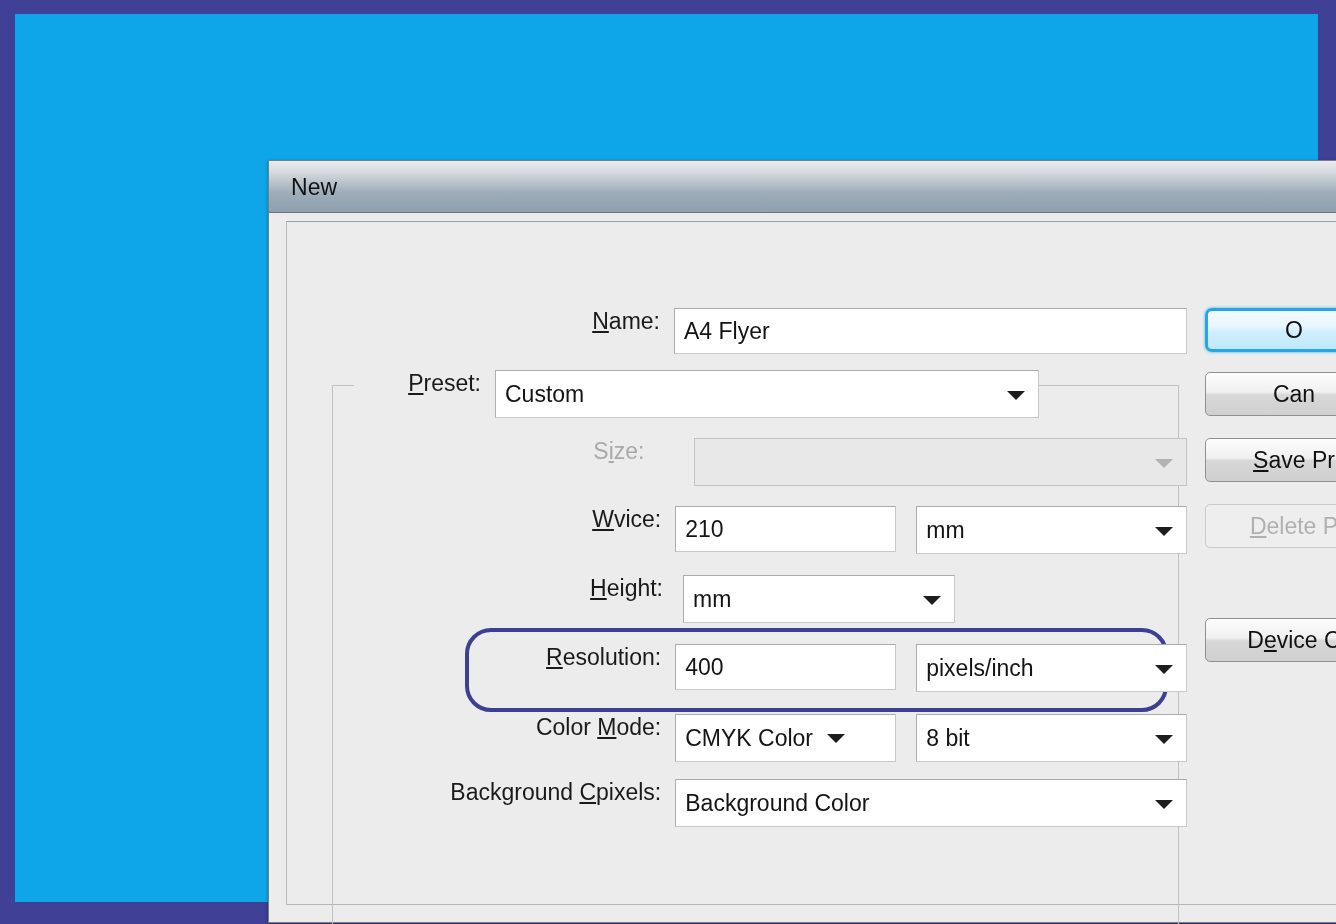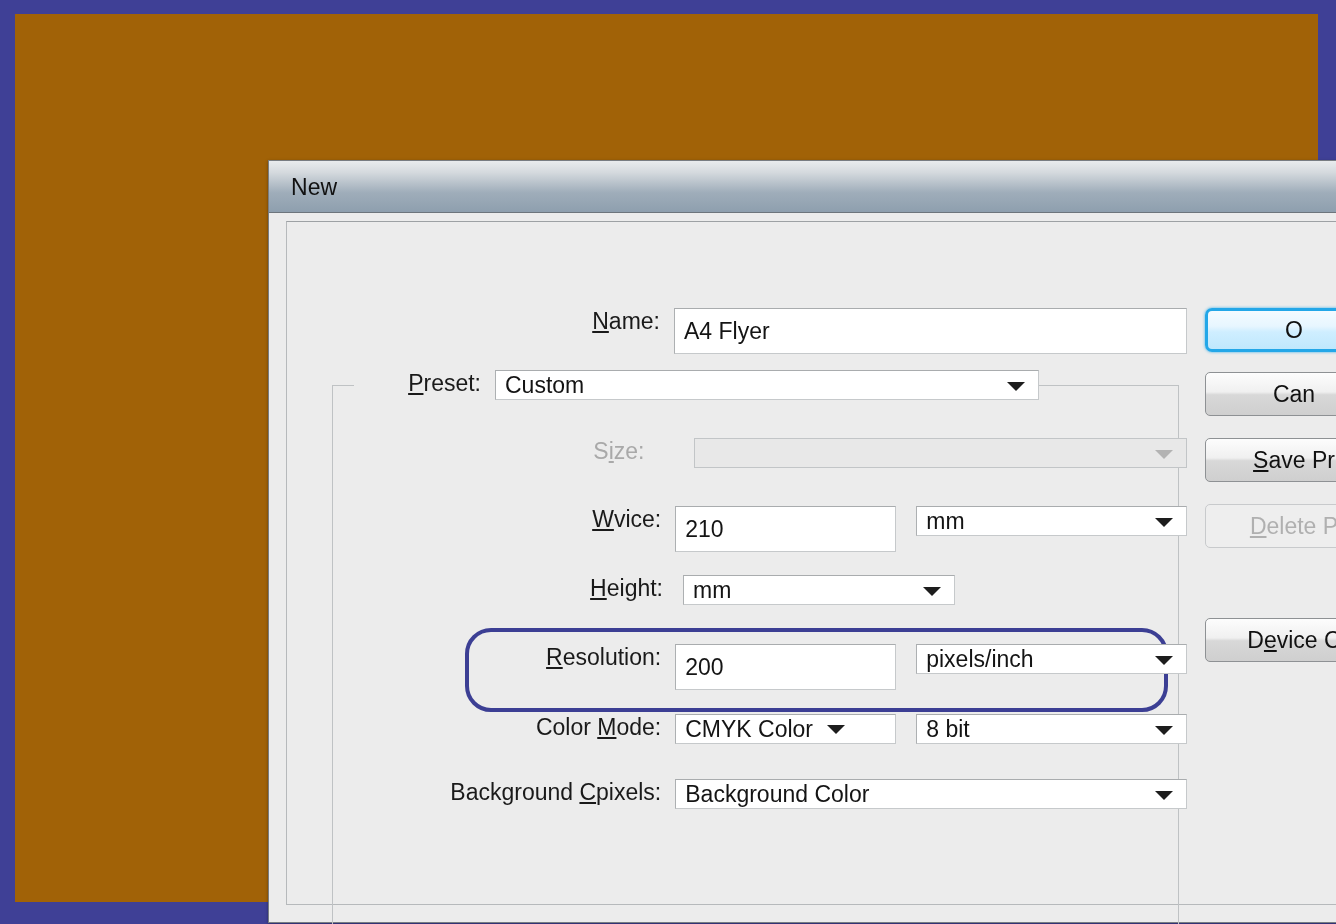--- a/index.html
+++ b/index.html
@@ -15,21 +15,21 @@
   #frame {
     position: absolute; left: 0; top: 0;
     width: 1336px; height: 924px;
     background: #3f4096;
   }
   
   #desktop {
     position: absolute;
     left: 15px; top: 14px;
     width: 1303px; height: 888px;
-    background: #a16207;
+    background: #0ea5e9;
   }
 
   
   #dialog {
     position: absolute;
     left: 253px; top: 146px;
     width: 1083px; height: 763px;
     background: #ececec;
     border: 1px solid #787d82;
     border-right: none;
@@ -96,21 +96,21 @@
 
   
   .combo {
     position: relative;
     background: #ffffff;
     border: 1px solid #c6c9cb;
     border-top-color: #a9acae;
     border-left-color: #adb0b2;
     font-size: 23px;
     color: #141414;
-    height: 30px;
+    height: 48px;
     display: flex; align-items: center;
     padding: 12px 9px;
     white-space: nowrap; overflow: hidden;
   }
   .combo .arrow {
     position: absolute; right: 13px; top: 50%;
     margin-top: -3px;
     width: 0; height: 0;
     border-left: 9px solid transparent;
     border-right: 9px solid transparent;
@@ -251,21 +251,21 @@
               <span>mm</span>
               <span class="arrow"></span>
             </div>
           </div>
 
           <div id="res-highlight"></div>
           <div class="row" style="left:0; top:422px; width:900px; z-index:10;">
             <div class="lbl" style="width:376px;">
               <u>R</u><span>esolution:</span>
             </div>
-            <div class="tf" style="margin-left:14px; width:222px;">200</div>
+            <div class="tf" style="margin-left:14px; width:222px;">400</div>
             <div class="combo" style="margin-left:20px; width:272px;">
               <span>pixels/inch</span>
               <span class="arrow"></span>
             </div>
           </div>
 
           <div class="row" style="left:0; top:492px; width:900px;">
             <div class="lbl" style="width:376px;">
               <span>Color </span><u>M</u><span>ode:</span>
             </div>

